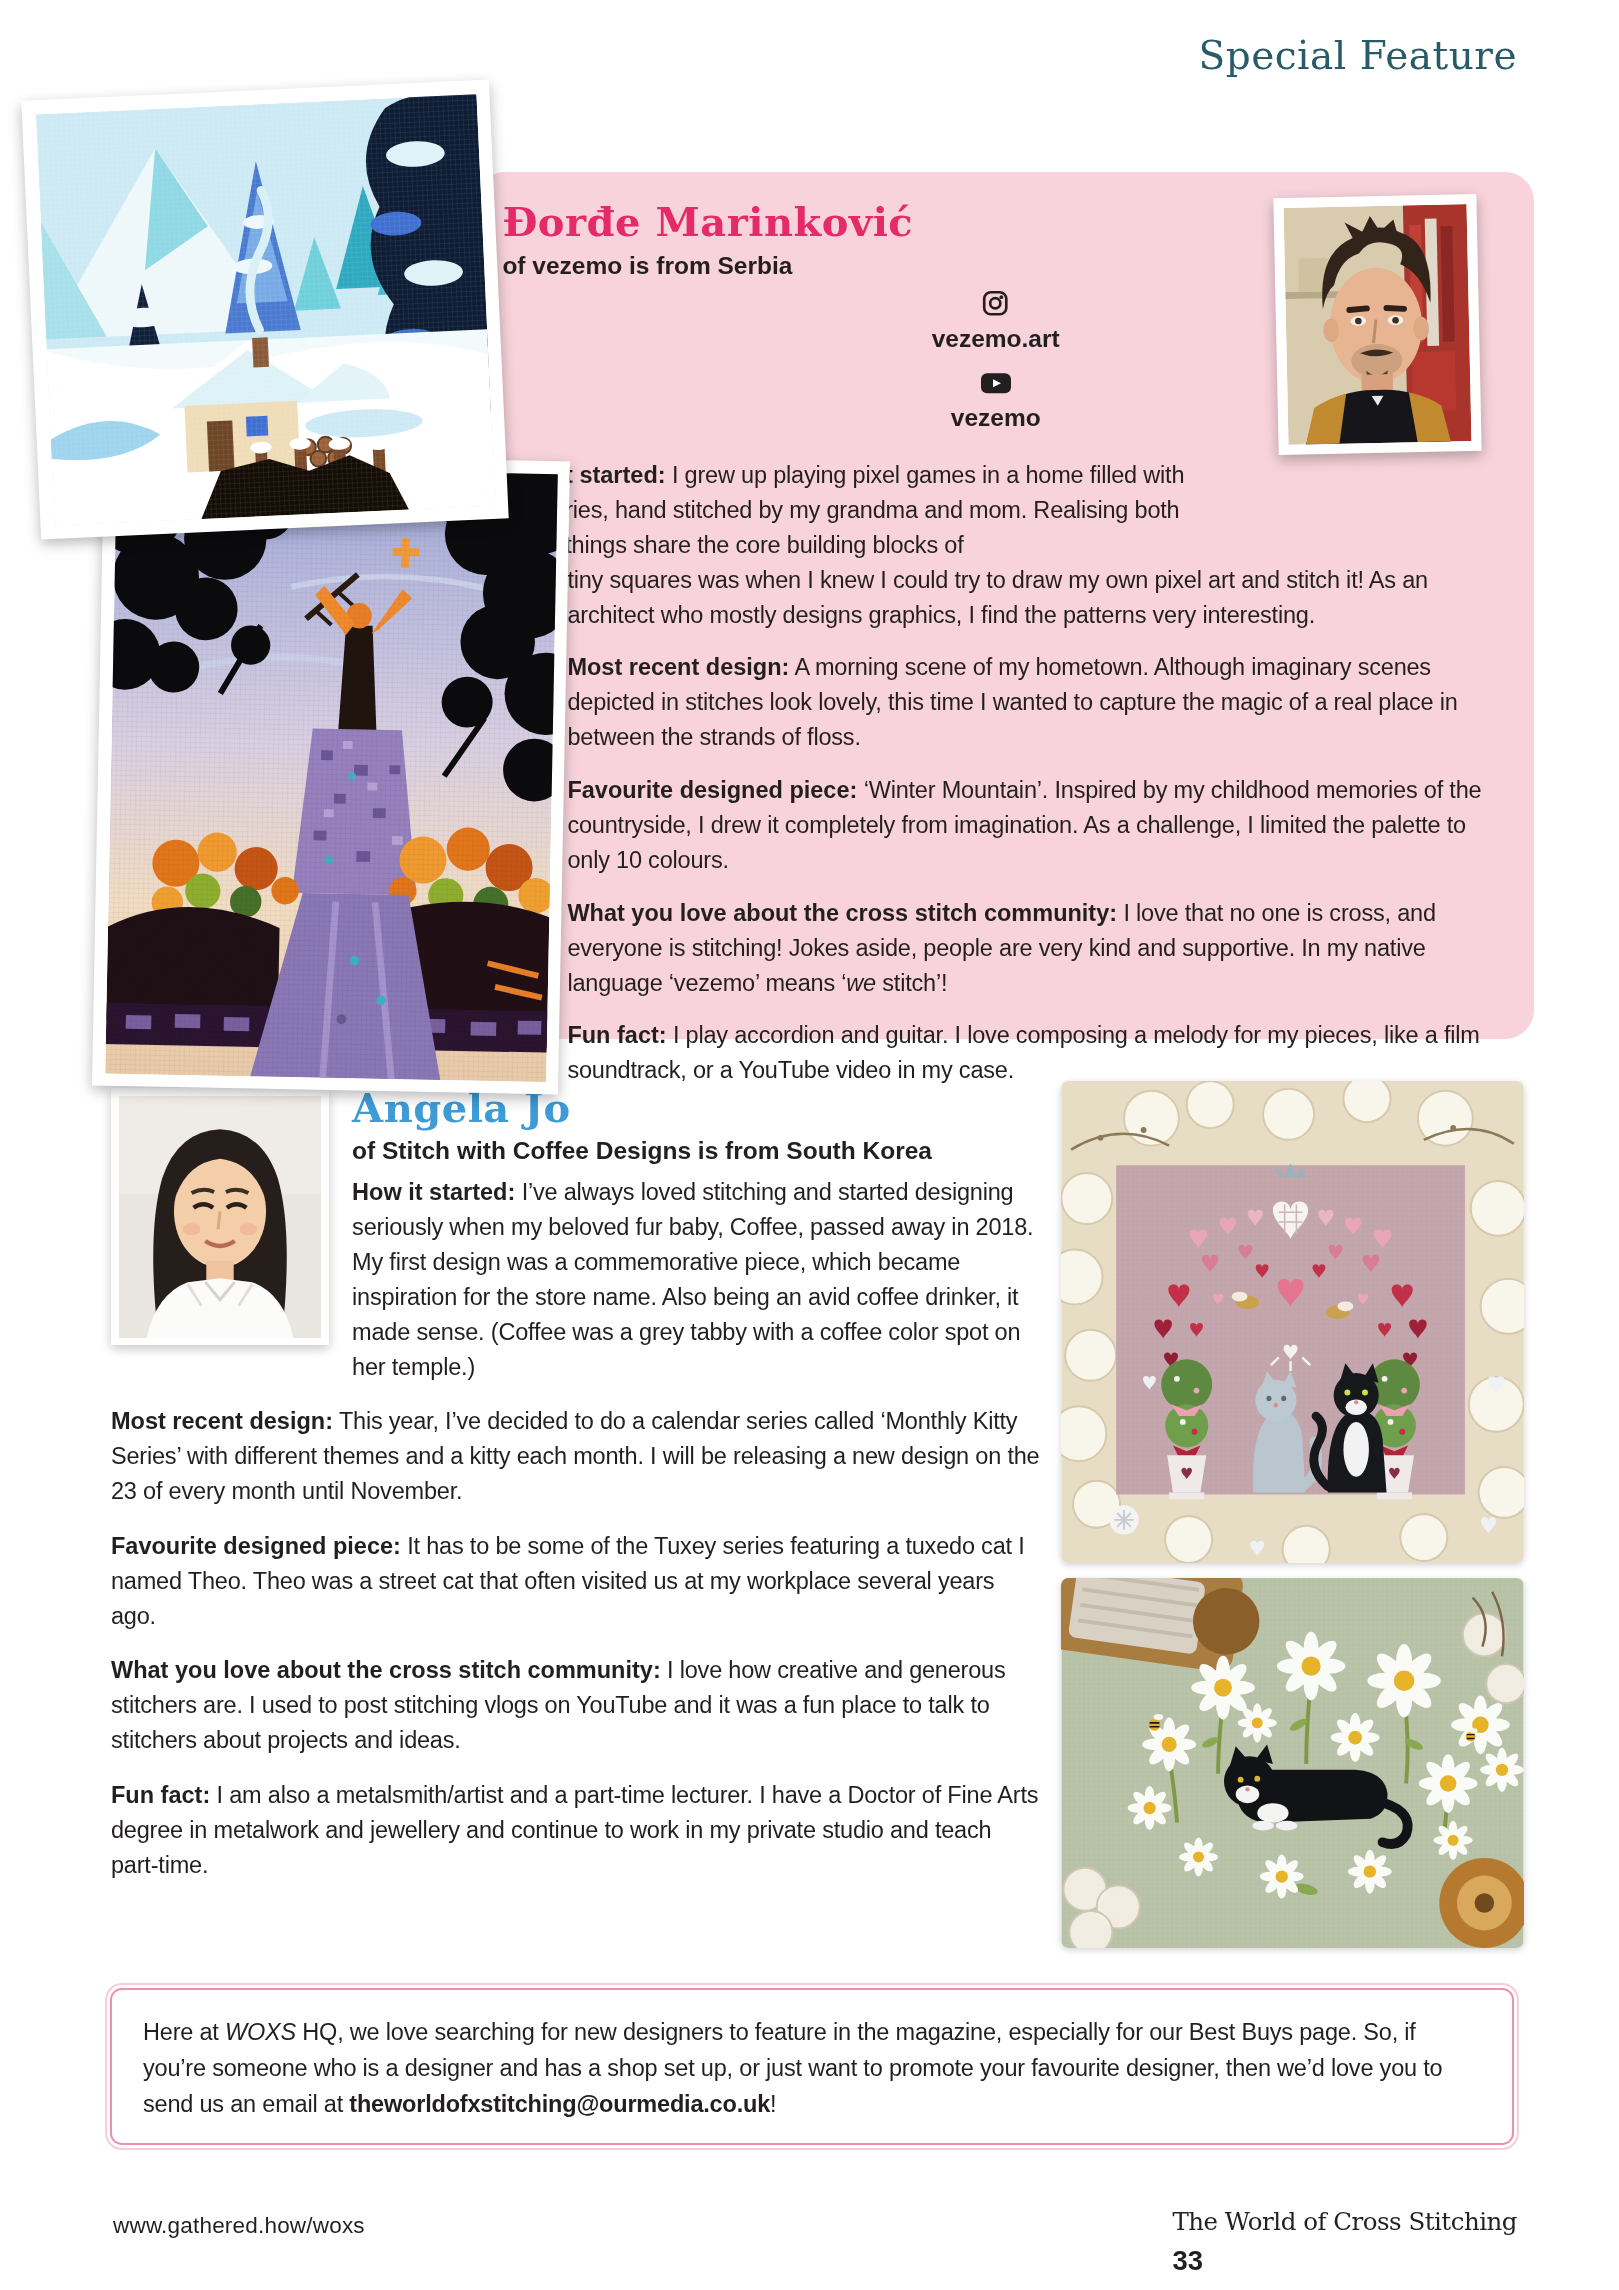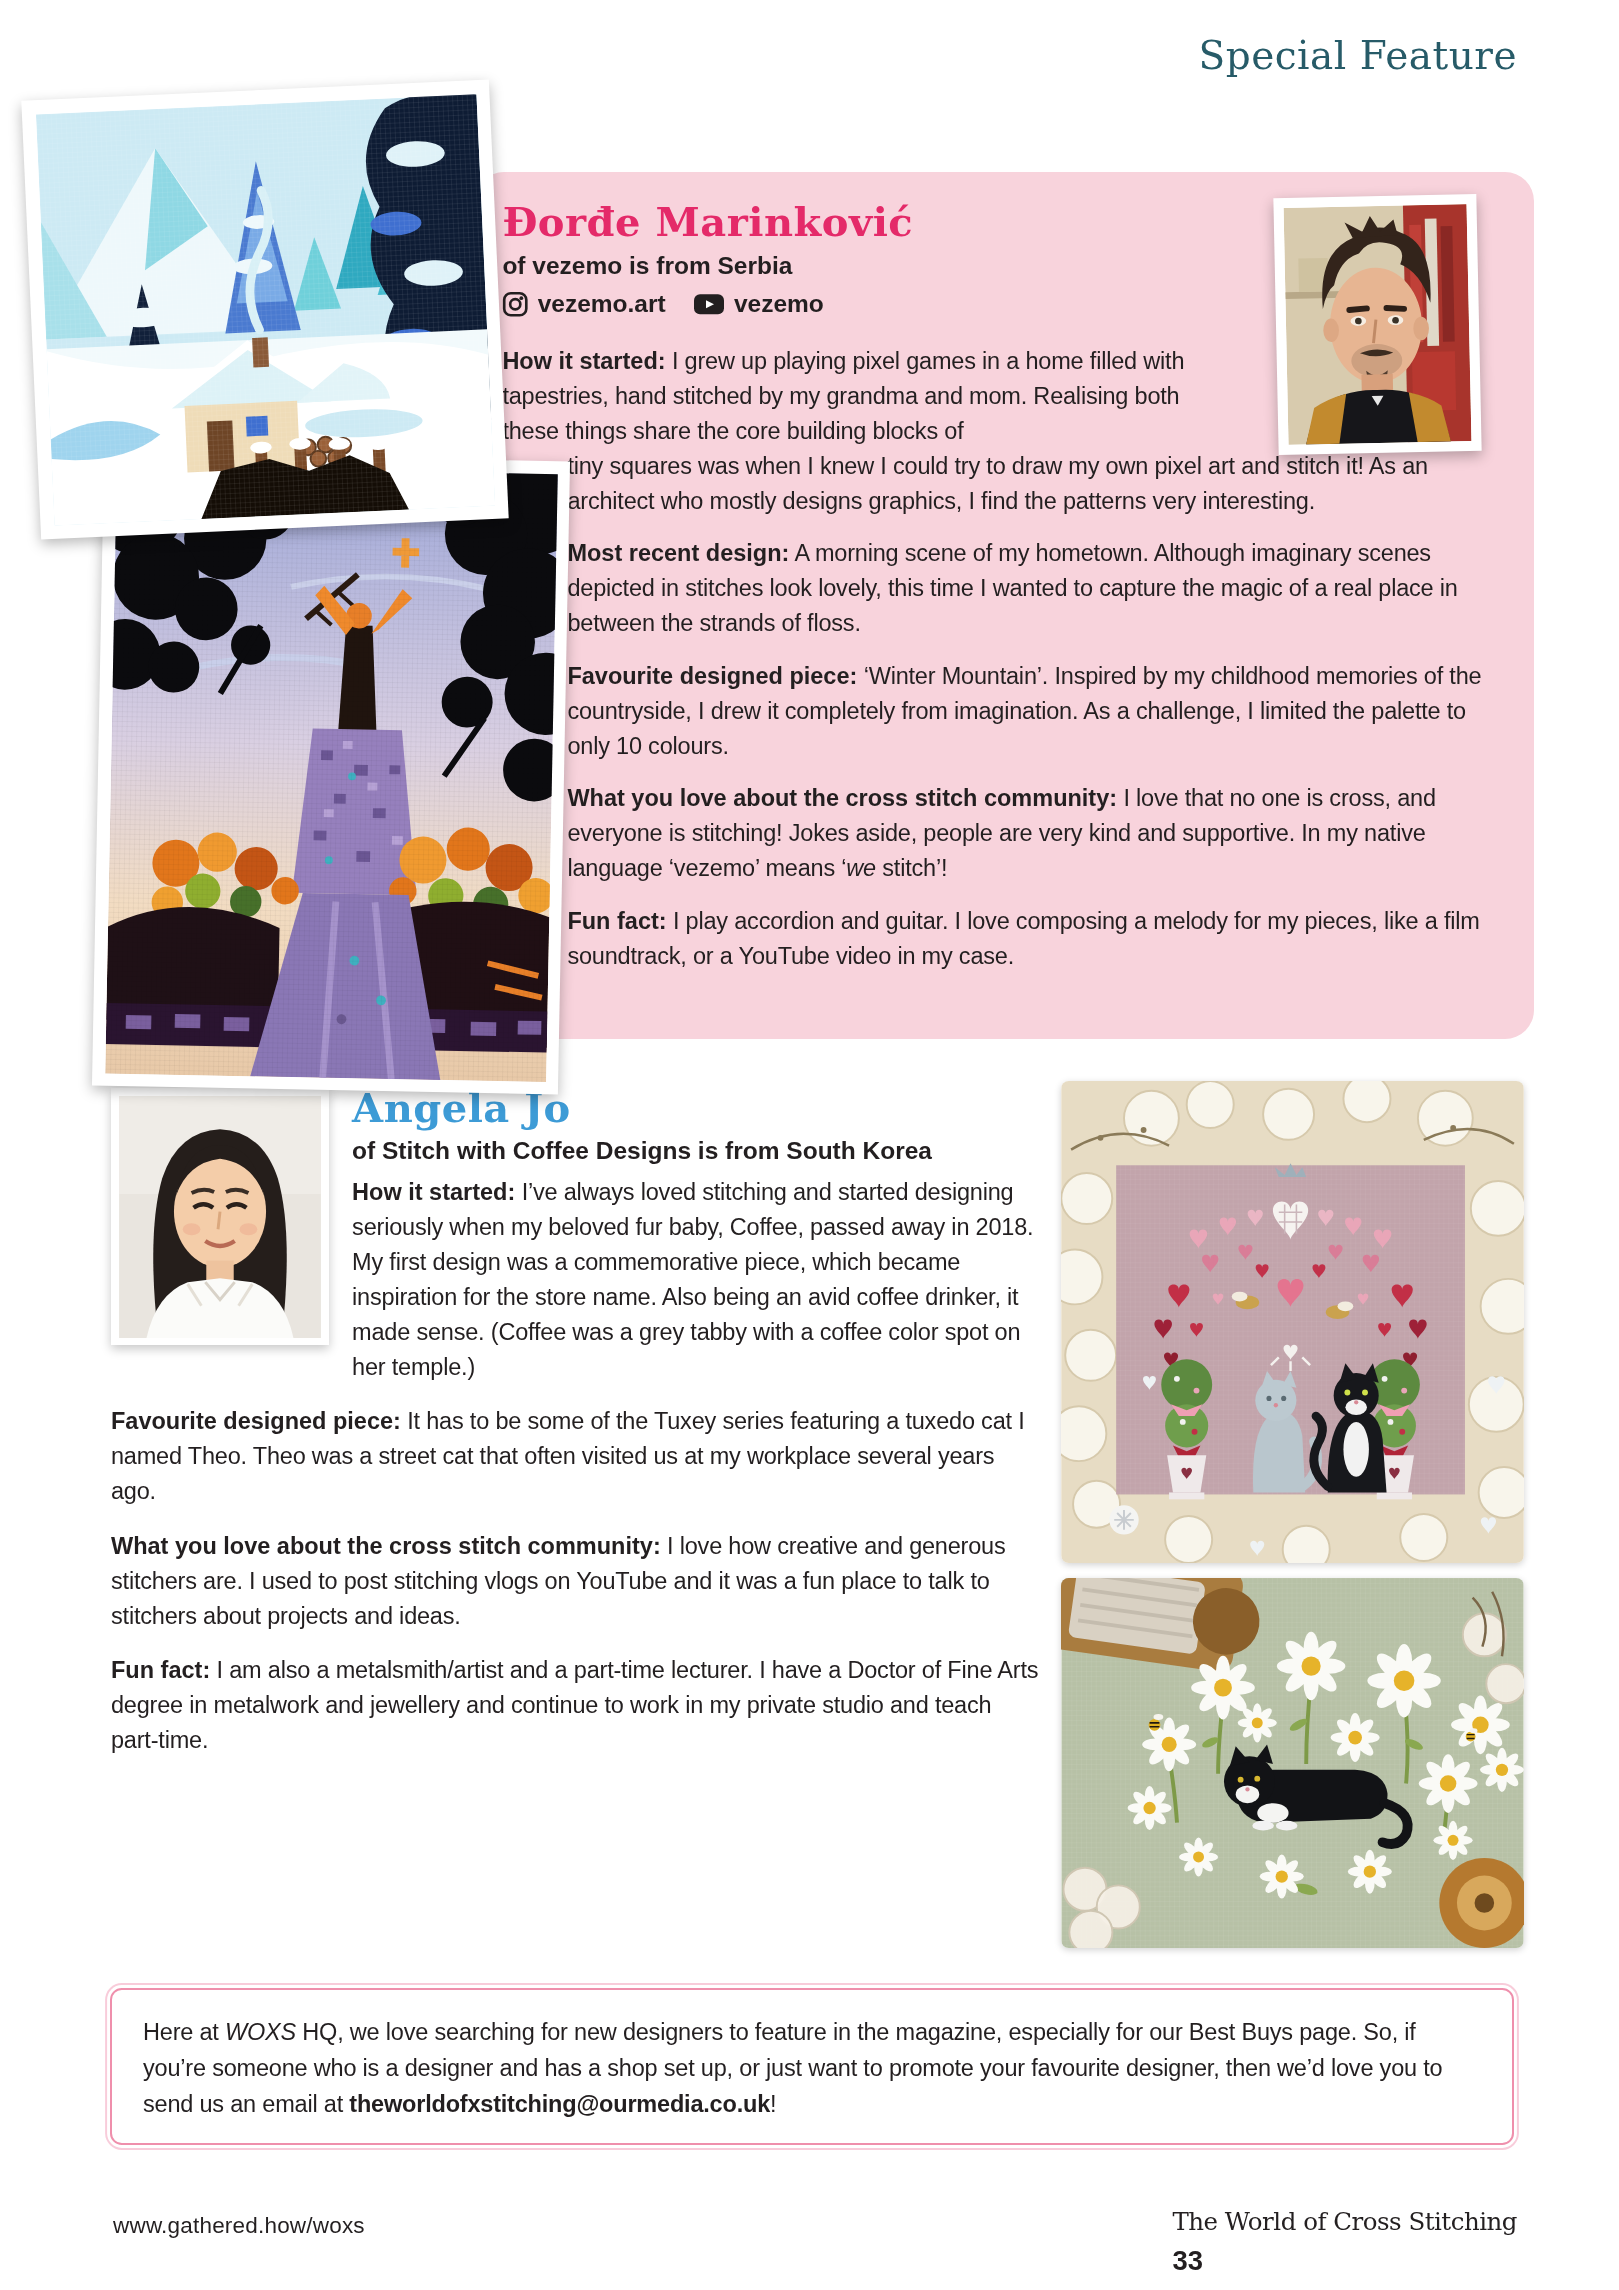--- a/index.html
+++ b/index.html
@@ -19,21 +19,21 @@
   .pink-panel {
     position:absolute; left:475px; top:172px; width:1059px; height:867px;
     background:var(--panel-pink,#f8d3dc); border-radius:29px;
     box-sizing:border-box; padding:25.5px 45px 29px 27.4px;
   }
   .d1-name {
     margin:0 0 7.8px; font-family:"DejaVu Serif", serif; font-weight:bold;
     font-size:40px; color:var(--name-pink,#e42a69); letter-spacing:0.5px;
   }
   .sub { font-weight:bold; font-size:24.5px; margin:0 0 9.8px; }
-  .social { display:flex; align-items:center; gap:8.8px; font-weight:bold; font-size:24.5px; margin:0 0 25.5px; }
+  .social { display:flex; align-items:center; gap:8.8px; font-weight:bold; font-size:24.5px; margin:0 0 25.5px;flex-direction:column; }
   .social .gap { width:9.8px; }
   .icon { display:inline-flex; align-items:center; }
 
   .para { margin:0 0 17.6px; font-size:23.5px; line-height:35px; letter-spacing:-0.2px; }
   .para b { font-weight:bold; letter-spacing:0; }
   .p1a { margin-right:279px; margin-bottom:0; }
   .d1-group { margin-left:65px; margin-right:3.9px; }
   .d1-group .para { margin-bottom:17.6px; }
   .d1-group .para:last-child { margin-bottom:0; }
 
@@ -330,20 +330,21 @@
         <path d="M28 247 Q38 202 70 190 L103 186 L136 190 Q168 202 178 247 Z" fill="#fbfbf9"></path>
         <path d="M88 190 L103 208 L118 190" stroke="#d8d2c8" stroke-width="3" fill="none"></path>
         <path d="M70 192 L84 214 M136 192 L122 214" stroke="#e4dfd6" stroke-width="3" fill="none"></path>
       </svg>
     </div>
 
     <h2 class="d2-name">Angela Jo</h2>
     <div class="sub">of Stitch with Coffee Designs is from South Korea</div>
 
     <p class="para"><b>How it started:</b> <span>I’ve always loved stitching and started designing seriously when my beloved fur baby, Coffee, passed away in 2018. My first design was a commemorative piece, which became inspiration for the store name. Also being an avid coffee drinker, it made sense. (Coffee was a grey tabby with a coffee color spot on her temple.)</span></p>
+    <p class="para"><b>Most recent design:</b> <span>This year, I’ve decided to do a calendar series called ‘Monthly Kitty Series’ with different themes and a kitty each month. I will be releasing a new design on the 23 of every month until November.</span></p>
     <p class="para"><b>Favourite designed piece:</b> <span>It has to be some of the Tuxey series featuring a tuxedo cat I named Theo. Theo was a street cat that often visited us at my workplace several years ago.</span></p>
     <p class="para"><b>What you love about the cross stitch community:</b> <span>I love how creative and generous stitchers are. I used to post stitching vlogs on YouTube and it was a fun place to talk to stitchers about projects and ideas.</span></p>
     <p class="para"><b>Fun fact:</b> <span>I am also a metalsmith/artist and a part-time lecturer. I have a Doctor of Fine Arts degree in metalwork and jewellery and continue to work in my private studio and teach part-time.</span></p>
   </section>
 
   <div class="right-img one">
     <svg viewBox="0 0 472 492" width="463" height="482">
       <defs>
         <path id="hrt" d="M0 4 C0 0 -6 0 -6 4 C-6 8 0 12 0 14 C0 12 6 8 6 4 C6 0 0 0 0 4 Z"></path>
         <pattern id="fab" width="5" height="5" patternUnits="userSpaceOnUse">

